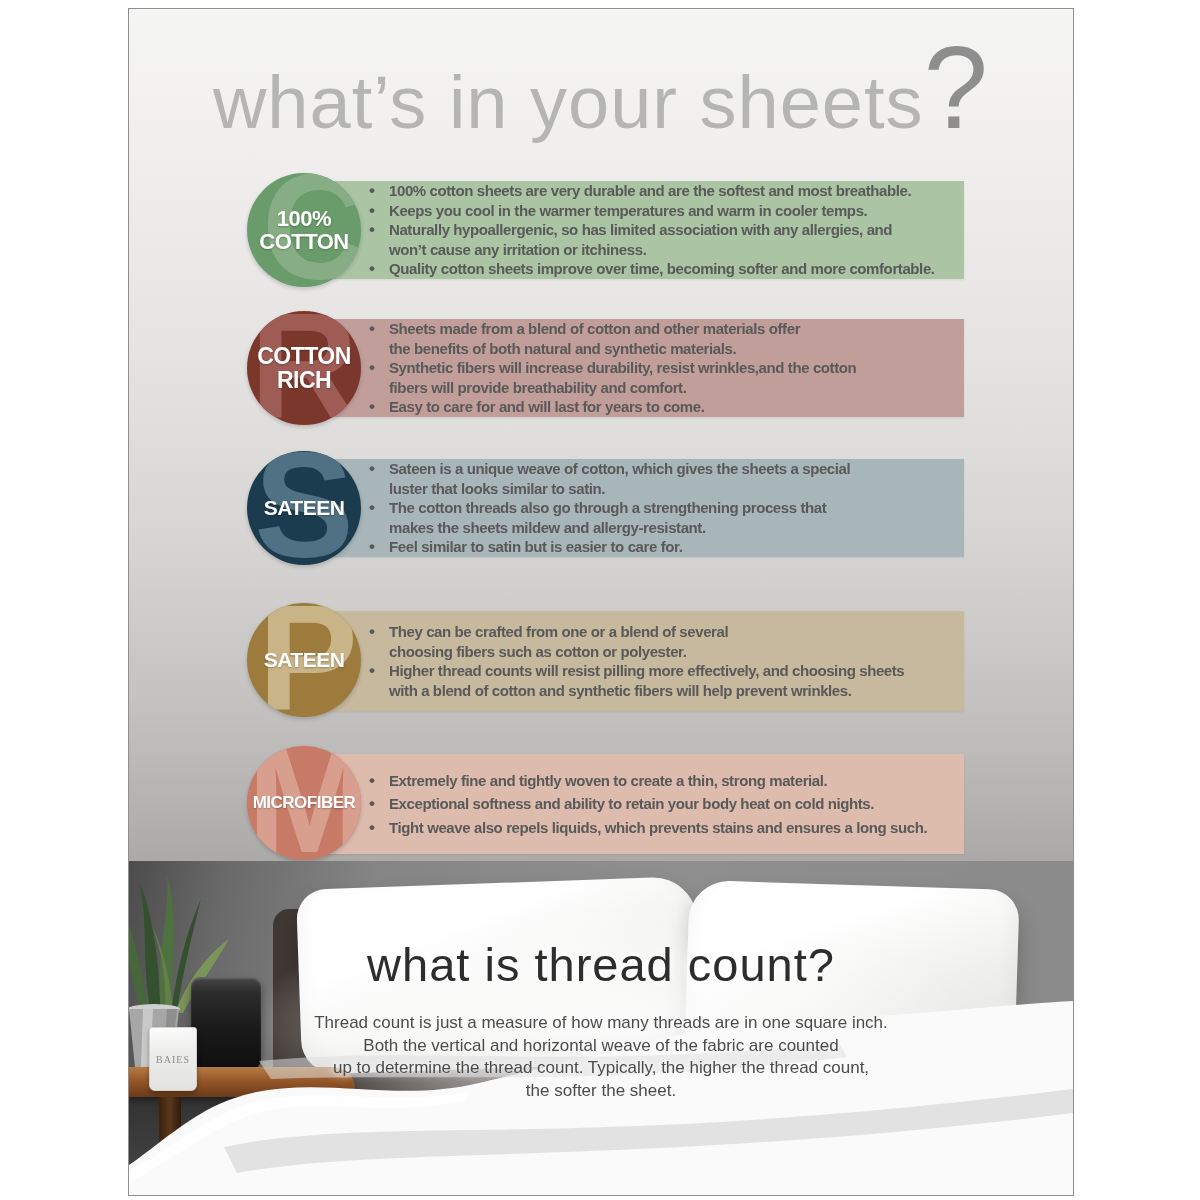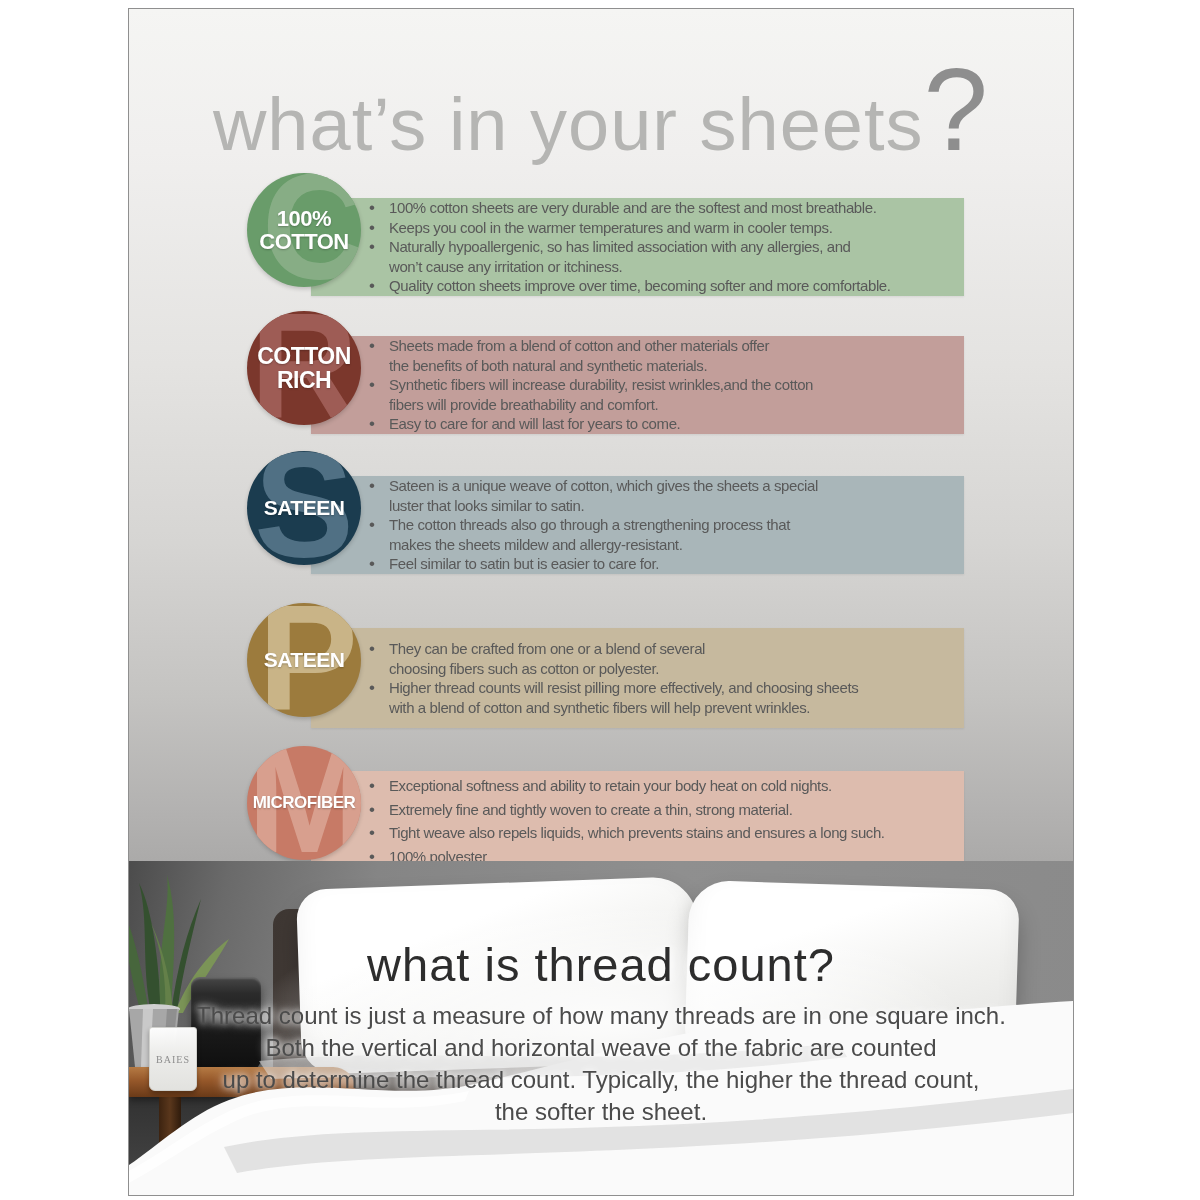--- a/index.html
+++ b/index.html
@@ -16,35 +16,36 @@
     border:1px solid #8f8f8f;
     background:linear-gradient(180deg,
       #f5f5f3 0%, #f0efee 12%, #e4e3e1 30%, #d6d5d3 45%,
       #c4c3c1 58%, #b2b1b0 68%, #a3a2a1 76%, #949392 84%,
       #8e8d8c 92%, #8c8c8c 100%);
     overflow:hidden;
   }
 
   
   .title {
-    position:absolute; top:34px; left:0; width:100%;
+    position:absolute; top:12px; left:0; width:100%;
     text-align:center; color:#b5b5b3; font-size:74px;
     letter-spacing:1px; font-weight:400; white-space:nowrap;
   }
   .qmark { font-size:116px; color:#8e8e8e; }
 
   
   .section { position:absolute; left:0; width:100%; height:0; }
   .sec-0 { top:172px; } .sec-1 { top:310px; } .sec-2 { top:450px; }
   .sec-3 { top:602px; } .sec-4 { top:745px; }
 
   .banner {
-    position:absolute; left:182px; top:17px; width:653px; height:98px;
+    position:absolute; left:182px; top:0; width:653px; height:98px;
     display:flex; flex-direction:column; justify-content:center;
     box-shadow:0 1px 2px rgba(0,0,0,0.08);
+    font-weight:bold;
   }
   .sec-3 .banner, .sec-4 .banner { height:100px; }
 
   .bullets { margin:0; padding:0 16px 0 56px; list-style:none; }
   .bullets li {
     position:relative; padding-left:22px;
     font-size:15px; letter-spacing:-0.4px; line-height:1.3;
     color:#595959; white-space:pre;
   }
   .bullets li::before {
@@ -145,21 +146,21 @@
   .tc {
     position:absolute; left:0; top:76px; width:100%;
     text-align:center; z-index:10;
   }
   .tc h2 {
     margin:0; font-size:47px; font-weight:400; color:#2d2d2d;
     letter-spacing:1px;
     text-shadow:0 0 16px #ffffff, 0 0 8px rgba(255,255,255,0.9);
   }
   .tc p {
-    margin:8px 0 0 0; font-size:24px; color:#4b4b4b; line-height:1.33;
+    margin:20px 0 0 0; font-size:17px; color:#4b4b4b; line-height:1.33;
     white-space:pre-line;
     text-shadow:0 0 12px #ffffff, 0 0 6px rgba(255,255,255,0.9);
   }
 </style>
 </head>
 <body>
 
 <div class="canvas">
   <div class="poster">
 
@@ -227,24 +228,23 @@
     </div>
     <div class="circle" style="background: rgb(156, 123, 61);">
       <span class="big-letter" style="color: rgb(207, 187, 144);">P</span>
       <span class="circle-label" style="white-space: pre-line;">SATEEN</span>
     </div>
   </div>
 
   <div class="section sec-4">
     <div class="banner" style="background: rgb(221, 188, 174);">
       <ul class="bullets">
+              <li>Extremely fine and tightly woven to create a thin, strong material.</li>
               <li>Exceptional softness and ability to retain your body heat on cold nights.</li>
-              <li>Extremely fine and tightly woven to create a thin, strong material.</li>
               <li>Tight weave also repels liquids, which prevents stains and ensures a long such.</li>
-              <li>100% polyester</li>
             </ul>
     </div>
     <div class="circle" style="background: rgb(199, 122, 102);">
       <span class="big-letter" style="color: rgb(218, 164, 147);">M</span>
       <span class="circle-label" style="white-space: pre-line;">MICROFIBER</span>
     </div>
   </div>
 </div>
 
     <div class="photo">

